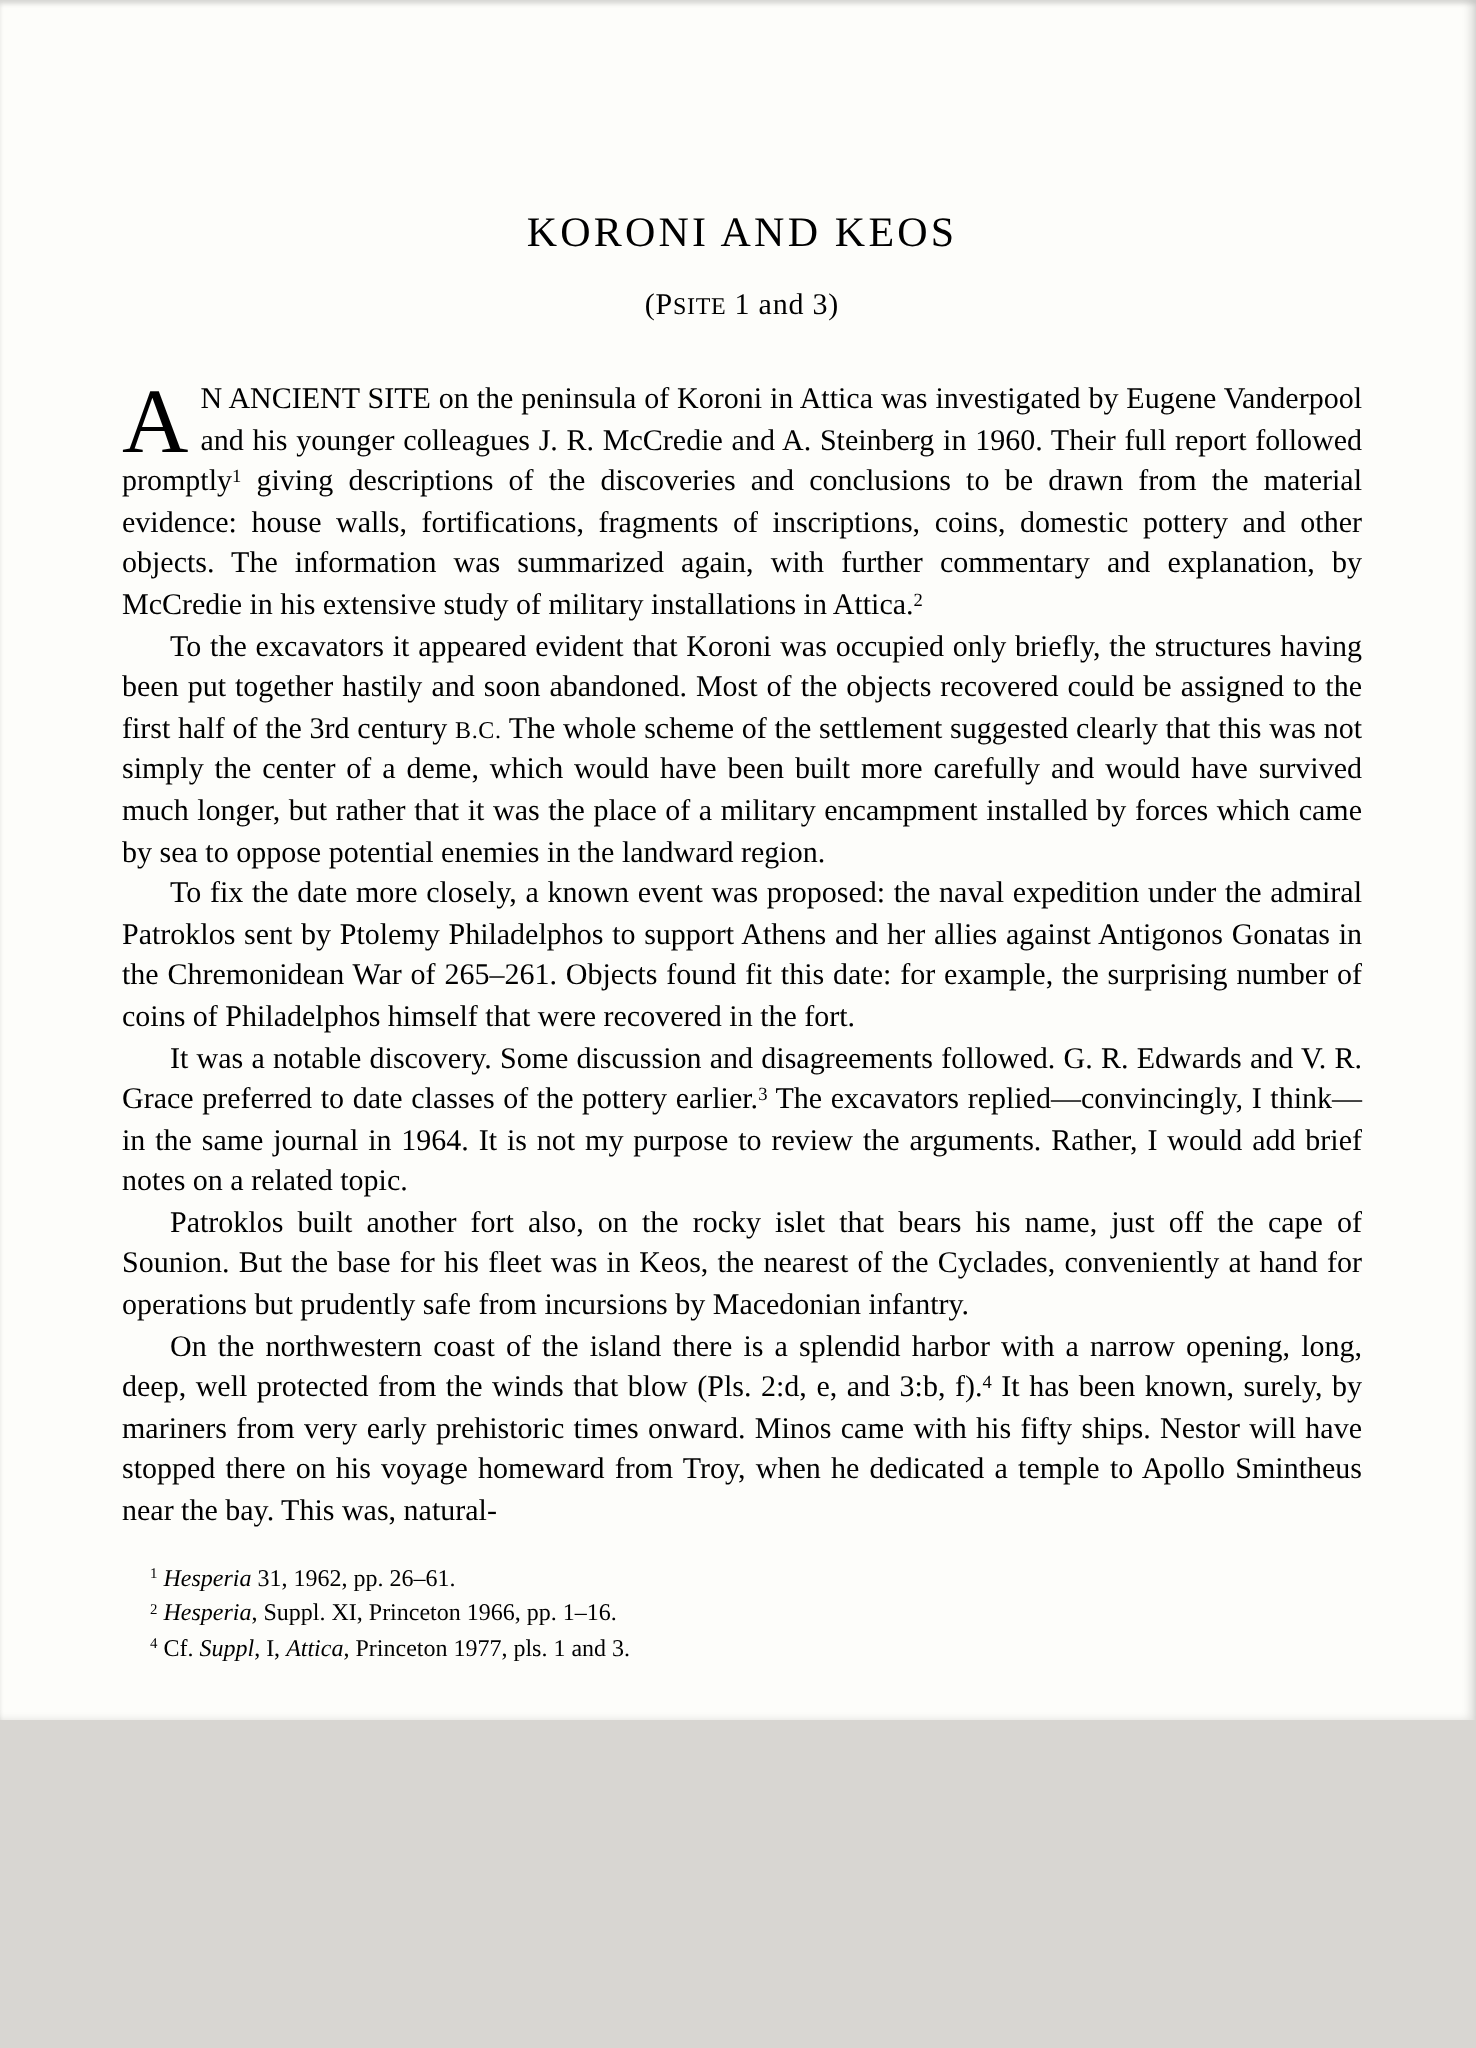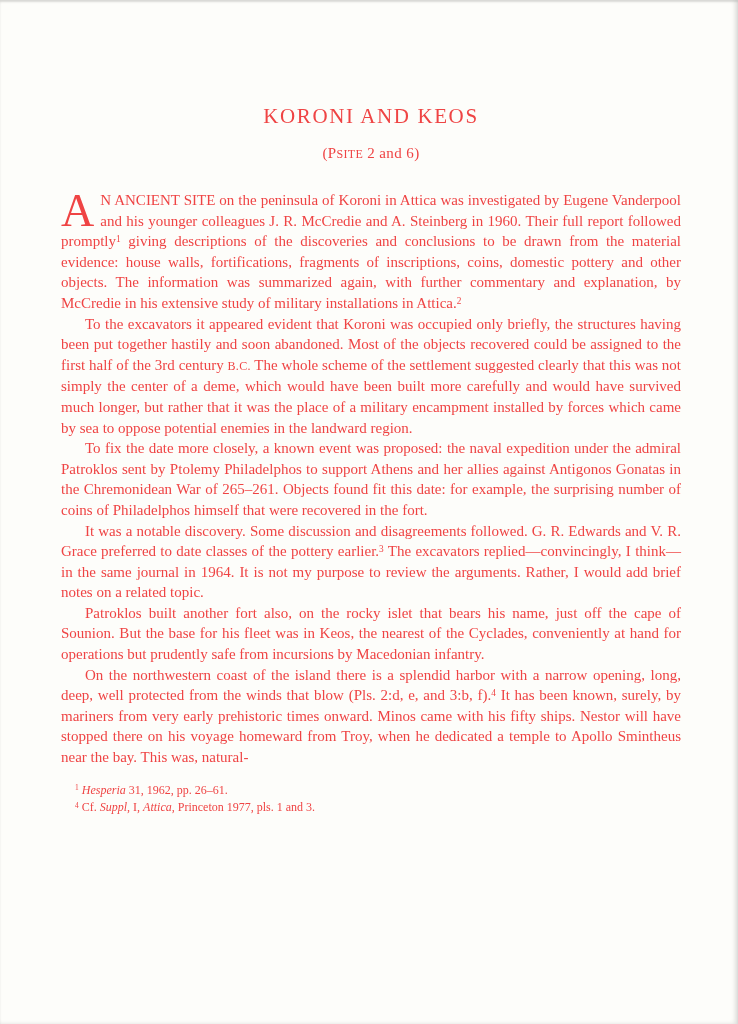--- a/index.html
+++ b/index.html
@@ -3,24 +3,24 @@
 <meta charset="utf-8">
 <style>
   html, body {
     margin: 0;
     padding: 0;
     background: #d8d6d2;
   }
   .page {
     position: relative;
     width: 738px;
-    height: 1024px;
+    height: 860px;
     margin: 0 auto;
     background: #fdfdfa;
-    color: #ef4444;
+    color: #000000;
     box-sizing: border-box;
     padding: 104px 57px 0 61px;
     font-family: "Liberation Serif", "DejaVu Serif", serif;
     box-shadow: inset -3px 0 4px rgba(0,0,0,0.12), inset 0 2px 2px rgba(0,0,0,0.10);
     overflow: hidden;
   }
   .title {
     margin: 0 0 16px 0;
     text-align: center;
     font-size: 21px;
@@ -63,34 +63,35 @@
   }
   .fn { margin: 0; text-indent: 14px; }
 </style>
 </head>
 <body>
 
 <div class="page">
 
   <h1 class="title">KORONI AND KEOS</h1>
 
-  <div class="subtitle"><span>(P</span><span class="run-smallcaps">SITE</span><span> 2 and 6)</span></div>
+  <div class="subtitle"><span>(P</span><span class="run-smallcaps">SITE</span><span> 1 and 3)</span></div>
 
   <div class="body-text">
     <p class="para"><span class="dropcap">A</span><span><span>N ANCIENT SITE on the peninsula of Koroni in Attica was investigated by Eugene Vanderpool and his younger colleagues J. R. McCredie and A. Steinberg in 1960. Their full report followed promptly</span><sup>1</sup><span> giving descriptions of the discoveries and conclusions to be drawn from the material evidence: house walls, fortifications, fragments of inscriptions, coins, domestic pottery and other objects. The information was summarized again, with further commentary and explanation, by McCredie in his extensive study of military installations in Attica.</span><sup>2</sup></span></p>
 
     <p class="para indent"><span>To the excavators it appeared evident that Koroni was occupied only briefly, the structures having been put together hastily and soon abandoned. Most of the objects recovered could be assigned to the first half of the 3rd century </span><span class="run-smallcaps">B.C.</span><span> The whole scheme of the settlement suggested clearly that this was not simply the center of a deme, which would have been built more carefully and would have survived much longer, but rather that it was the place of a military encampment installed by forces which came by sea to oppose potential enemies in the landward region.</span></p>
 
     <p class="para indent"><span>To fix the date more closely, a known event was proposed: the naval expedition under the admiral Patroklos sent by Ptolemy Philadelphos to support Athens and her allies against Antigonos Gonatas in the Chremonidean War of 265–261. Objects found fit this date: for example, the surprising number of coins of Philadelphos himself that were recovered in the fort.</span></p>
 
     <p class="para indent"><span>It was a notable discovery. Some discussion and disagreements followed. G. R. Edwards and V. R. Grace preferred to date classes of the pottery earlier.</span><sup>3</sup><span> The excavators replied—convincingly, I think—in the same journal in 1964. It is not my purpose to review the arguments. Rather, I would add brief notes on a related topic.</span></p>
 
     <p class="para indent"><span>Patroklos built another fort also, on the rocky islet that bears his name, just off the cape of Sounion. But the base for his fleet was in Keos, the nearest of the Cyclades, conveniently at hand for operations but prudently safe from incursions by Macedonian infantry.</span></p>
 
     <p class="para indent"><span>On the northwestern coast of the island there is a splendid harbor with a narrow opening, long, deep, well protected from the winds that blow (Pls. 2:d, e, and 3:b, f).</span><sup>4</sup><span> It has been known, surely, by mariners from very early prehistoric times onward. Minos came with his fifty ships. Nestor will have stopped there on his voyage homeward from Troy, when he dedicated a temple to Apollo Smintheus near the bay. This was, natural-</span></p>
   </div>
 
   <div class="footnotes">
     <p class="fn"><sup>1</sup><span> </span><span class="run-italic">Hesperia</span><span> 31, 1962, pp. 26–61.</span></p>
+    <p class="fn"><sup>2</sup><span> </span><span class="run-italic">Hesperia</span><span>, Suppl. XI, Princeton 1966, pp. 1–16.</span></p>
     <p class="fn"><sup>4</sup><span> Cf. </span><span class="run-italic">Suppl</span><span>, I, </span><span class="run-italic">Attica</span><span>, Princeton 1977, pls. 1 and 3.</span></p>
   </div>
 
 </div>
 
 </body></html>

